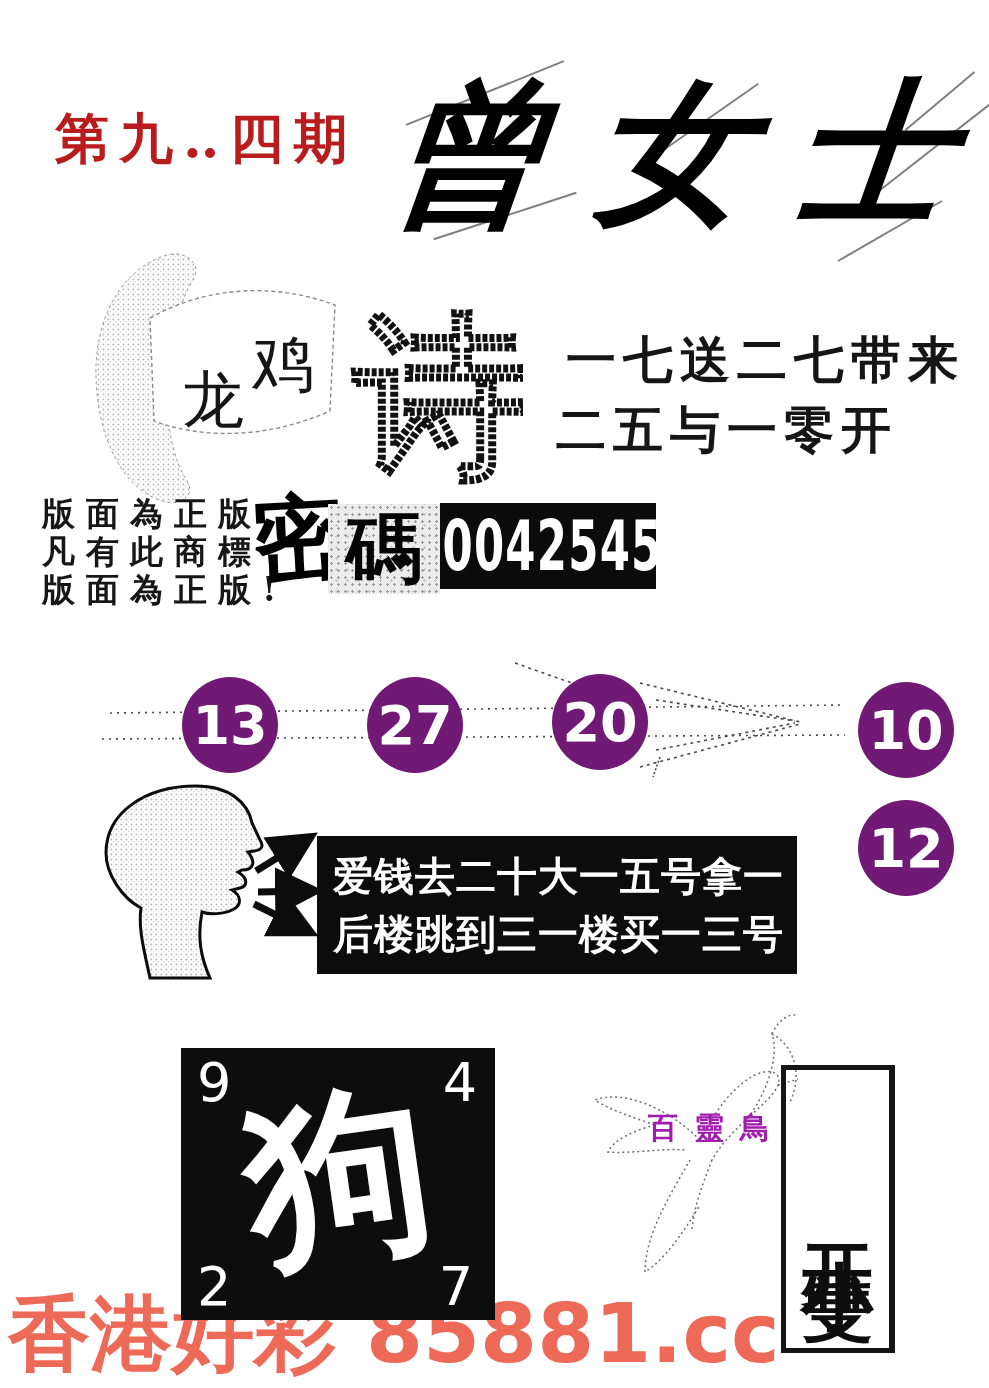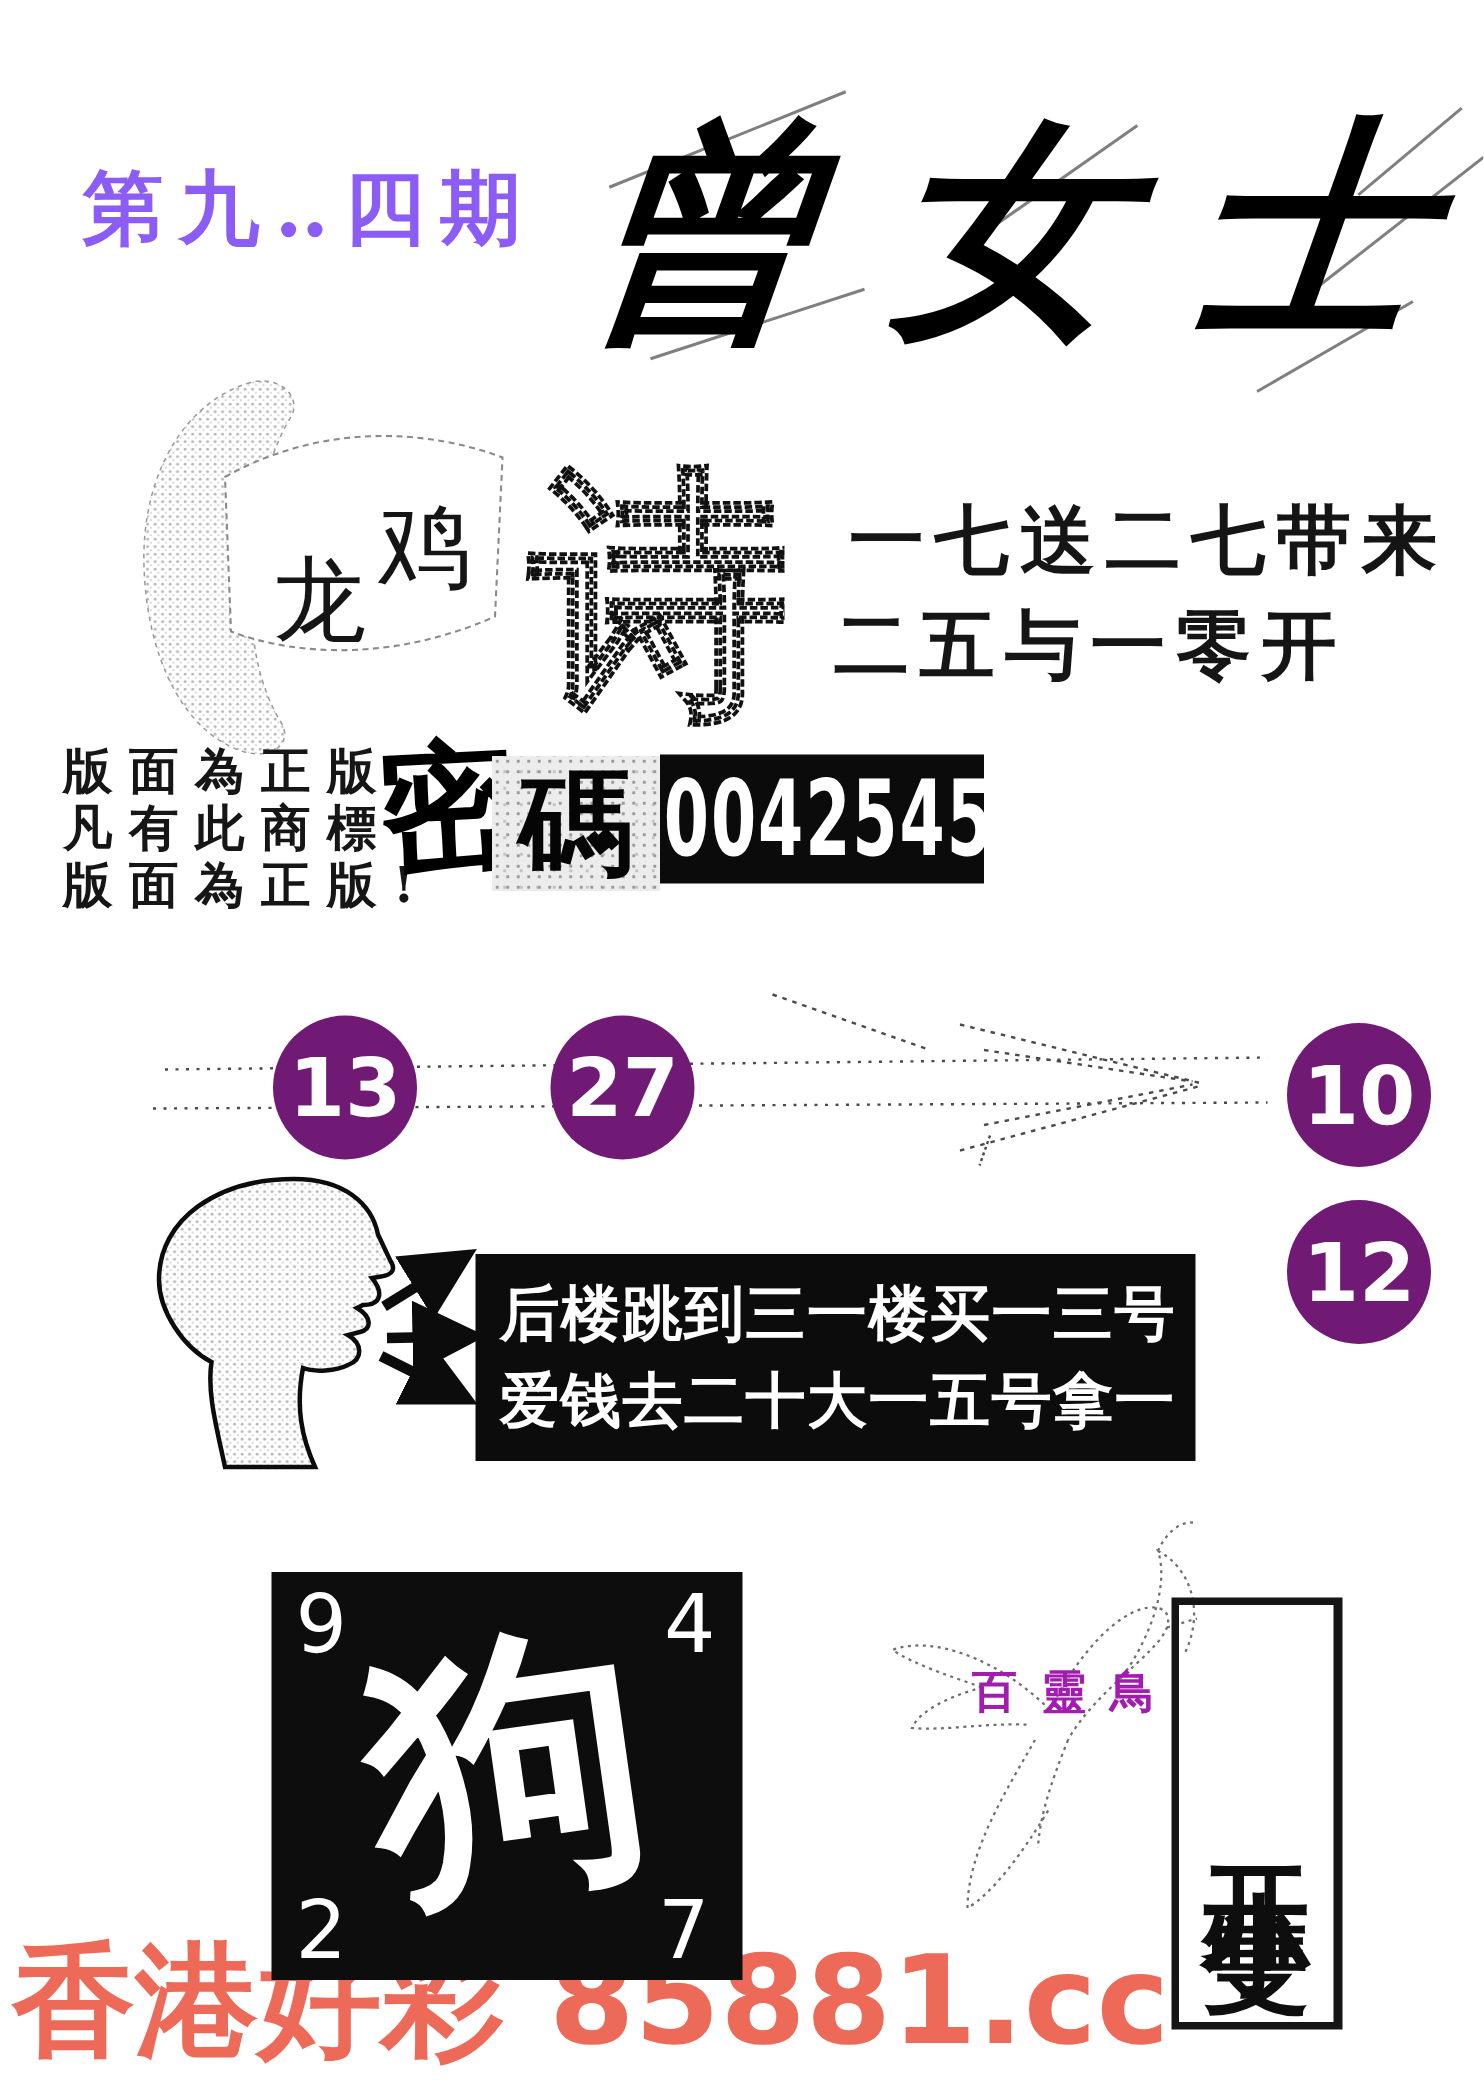--- a/index.html
+++ b/index.html
@@ -1,21 +1,21 @@
 <!DOCTYPE html>
 <html><head>
 <meta charset="utf-8">
 <style>
   html,body{margin:0;padding:0;background:#ffffff;}
   .canvas{position:relative;width:989px;height:1388px;background:#ffffff;overflow:hidden;
           font-family:"DejaVu Serif", serif;color:#111;}
 
   
   .issue{position:absolute;left:55px;top:103px;font-size:54px;font-weight:700;
-         letter-spacing:10px;color:#8b5cf6;white-space:nowrap;}
+         letter-spacing:10px;color:#b91c1c;white-space:nowrap;}
   .title{position:absolute;left:392px;top:50px;font-size:156px;font-weight:900;font-style:italic;
          letter-spacing:46px;transform:skewX(-6deg);white-space:nowrap;color:#000;}
   .streak{position:absolute;background:#000;height:2px;opacity:.5;}
 
   
   .bell-svg{position:absolute;left:82px;top:243px;}
   .poem-marker-svg{position:absolute;left:348px;top:282px;}
 
   .poem-line{position:absolute;font-size:50px;font-weight:600;letter-spacing:7px;white-space:nowrap;color:#151515;text-align:right;}
   .poem-line.l1{left:566px;top:327px;}
@@ -136,20 +136,23 @@
       <path d="M560,102 L553,122" stroke-dasharray="2,2"></path>
     </g>
   </svg>
 
   <div class="num-circle" style="left:182px;top:677px;">
     <span>13</span>
   </div>
   <div class="num-circle" style="left:367px;top:677px;">
     <span>27</span>
   </div>
+  <div class="num-circle" style="left:552px;top:674px;">
+    <span>20</span>
+  </div>
 
   <div class="num-circle" style="left:858px;top:682px;">
     <span>10</span>
   </div>
   <div class="num-circle" style="left:858px;top:800px;">
     <span>12</span>
   </div>
 
   <svg class="head-svg" width="240" height="218" viewBox="0 0 240 218">
     <defs>
@@ -159,22 +162,22 @@
     </defs>
     <path d="M60,200 C54,172 48,150 51,130 C32,120 16,96 16,75 C16,34 56,8 106,8 C140,8 158,25 162,45 L170,62 C174,68 172,72 164,73 L158,74 C166,84 164,92 152,92 L148,94 C158,100 158,108 150,110 L142,112 C152,118 152,128 142,132 C134,136 120,137 112,134 C107,160 111,180 120,200 Z" fill="url(#stipple)" stroke="#0c0c0c" stroke-width="3"></path>
     <g stroke="#0c0c0c" stroke-width="7" marker-end="url(#arrhead)">
       <line x1="166" y1="93" x2="216" y2="62"></line>
       <line x1="168" y1="114" x2="220" y2="113"></line>
       <line x1="164" y1="126" x2="216" y2="152"></line>
     </g>
   </svg>
 
   <div class="speech-box">
+    <div>爱钱去二十大一五号拿一</div>
     <div>后楼跳到三一楼买一三号</div>
-    <div>爱钱去二十大一五号拿一</div>
   </div>
 
   <div class="footer">
     <span>香港好彩</span><span class="url">85881.cc</span>
   </div>
 
   <div class="dog-box">
     <span class="corner tl">9</span>
     <span class="corner tr">4</span>
     <span class="corner bl">2</span>

